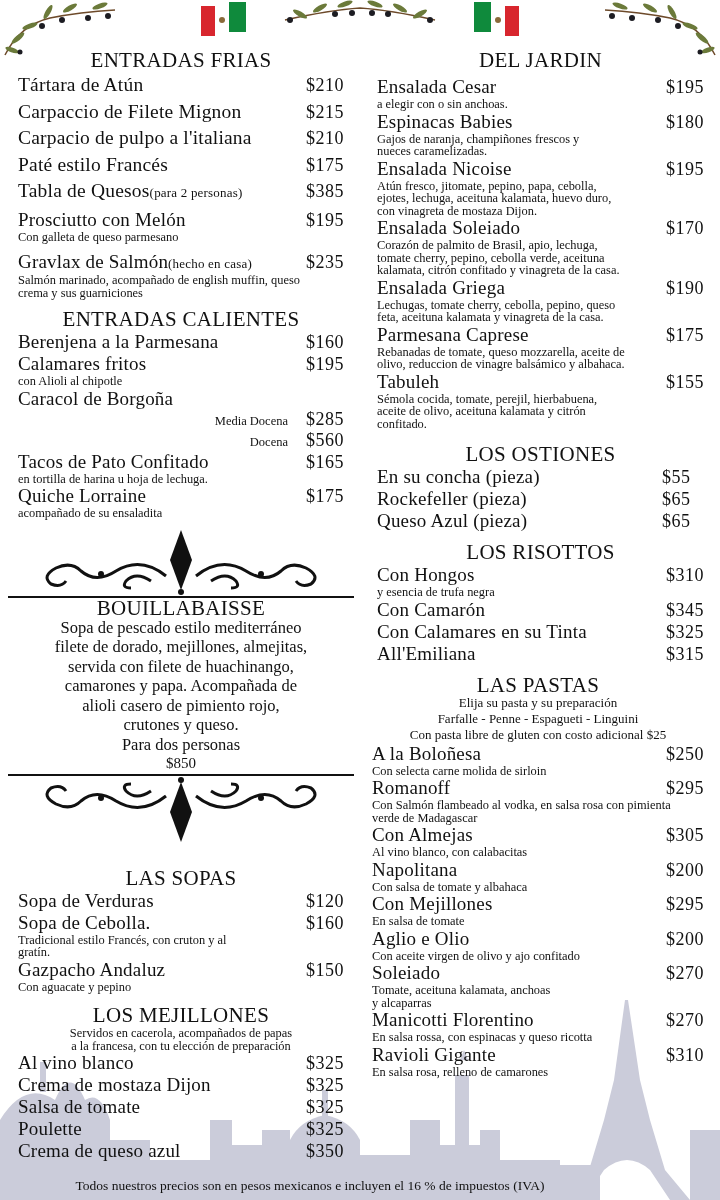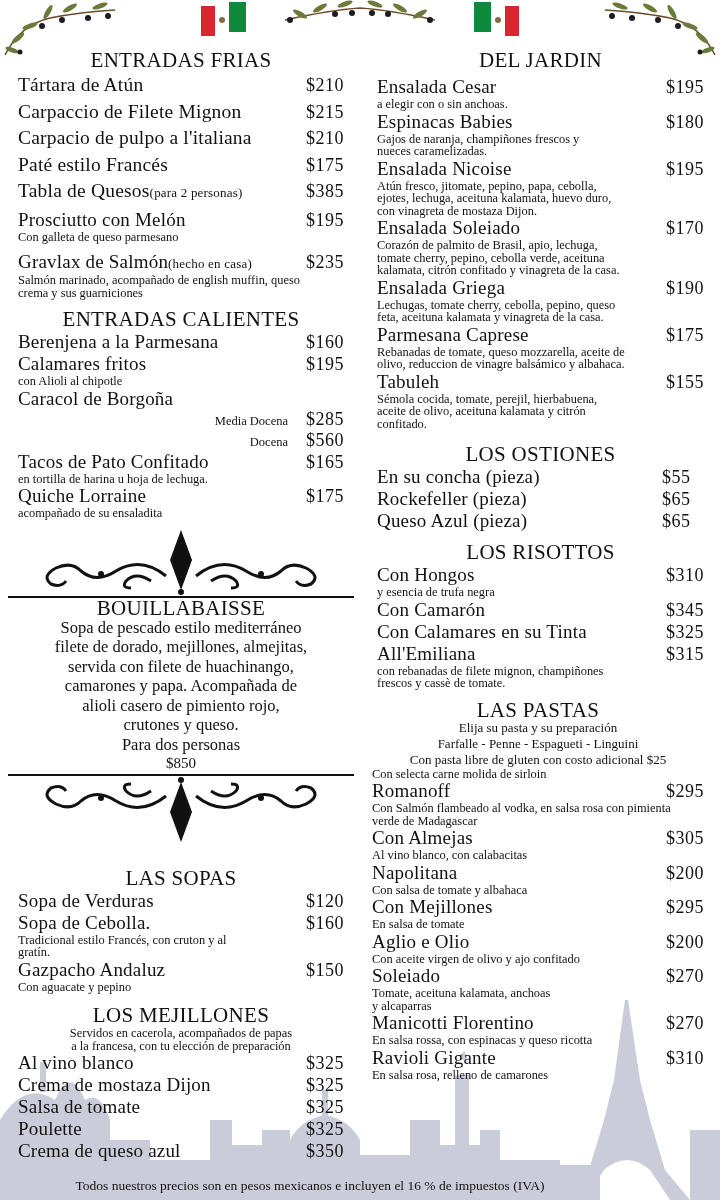--- a/index.html
+++ b/index.html
@@ -360,28 +360,31 @@
         <span class="price">$345</span>
       </div>
     <div class="row">
         <span class="name">Con Calamares en su Tinta</span>
         <span class="price">$325</span>
       </div>
     <div class="row">
         <span class="name">All'Emiliana</span>
         <span class="price">$315</span>
       </div>
-    <div class="desc" style="width:250px">con rebanadas de filete mignon, champiñones frescos y cassè de tomate.</div>
   </section>
 
   <section style="margin-top:10px; margin-left:-5px">
     <h2 class="sec-title" style="line-height:20px">LAS PASTAS</h2>
     <div class="desc center-text" style="font-size:13px;line-height:16px">Elija su pasta y su preparación</div>
     <div class="desc center-text" style="font-size:13px;line-height:16px">Farfalle - Penne - Espagueti - Linguini</div>
     <div class="desc center-text" style="font-size:13px;line-height:16px">Con pasta libre de gluten con costo adicional $25</div>
+    <div class="row">
+        <span class="name">A la Boloñesa</span>
+        <span class="price">$250</span>
+      </div>
     <div class="desc">Con selecta carne molida de sirloin</div>
     <div class="row">
         <span class="name">Romanoff</span>
         <span class="price">$295</span>
       </div>
     <div class="desc" style="width:310px">Con Salmón flambeado al vodka, en salsa rosa con pimienta verde de Madagascar</div>
     <div class="row">
         <span class="name">Con Almejas</span>
         <span class="price">$305</span>
       </div>

